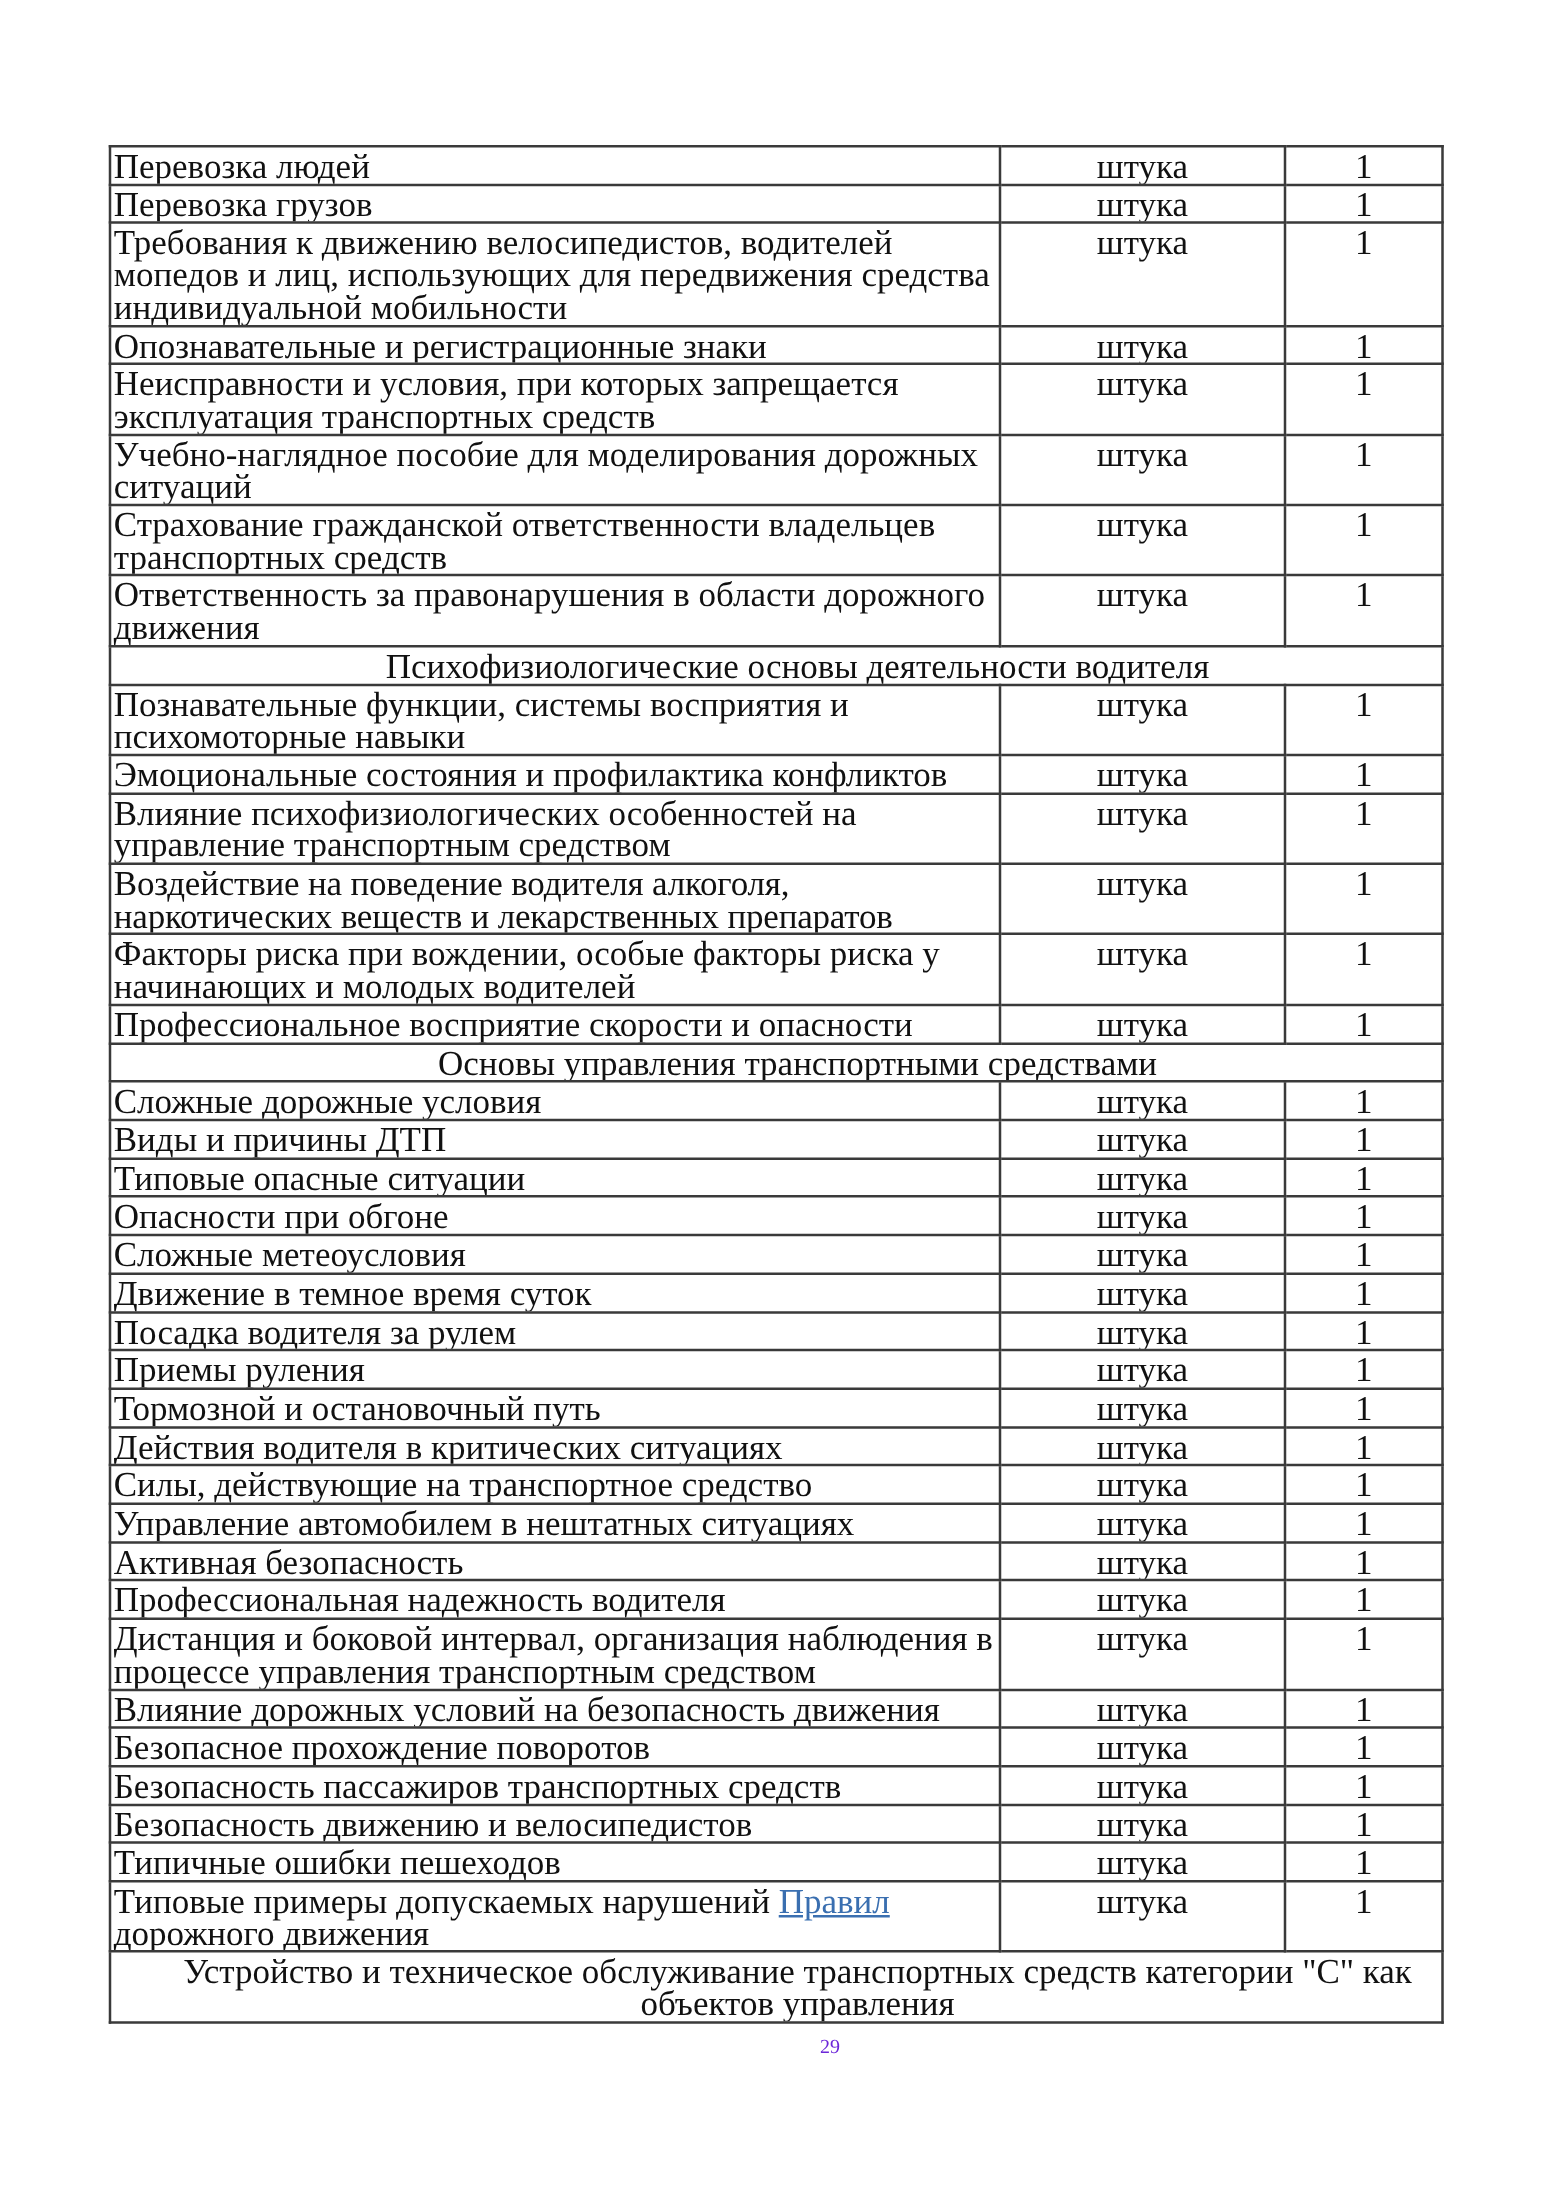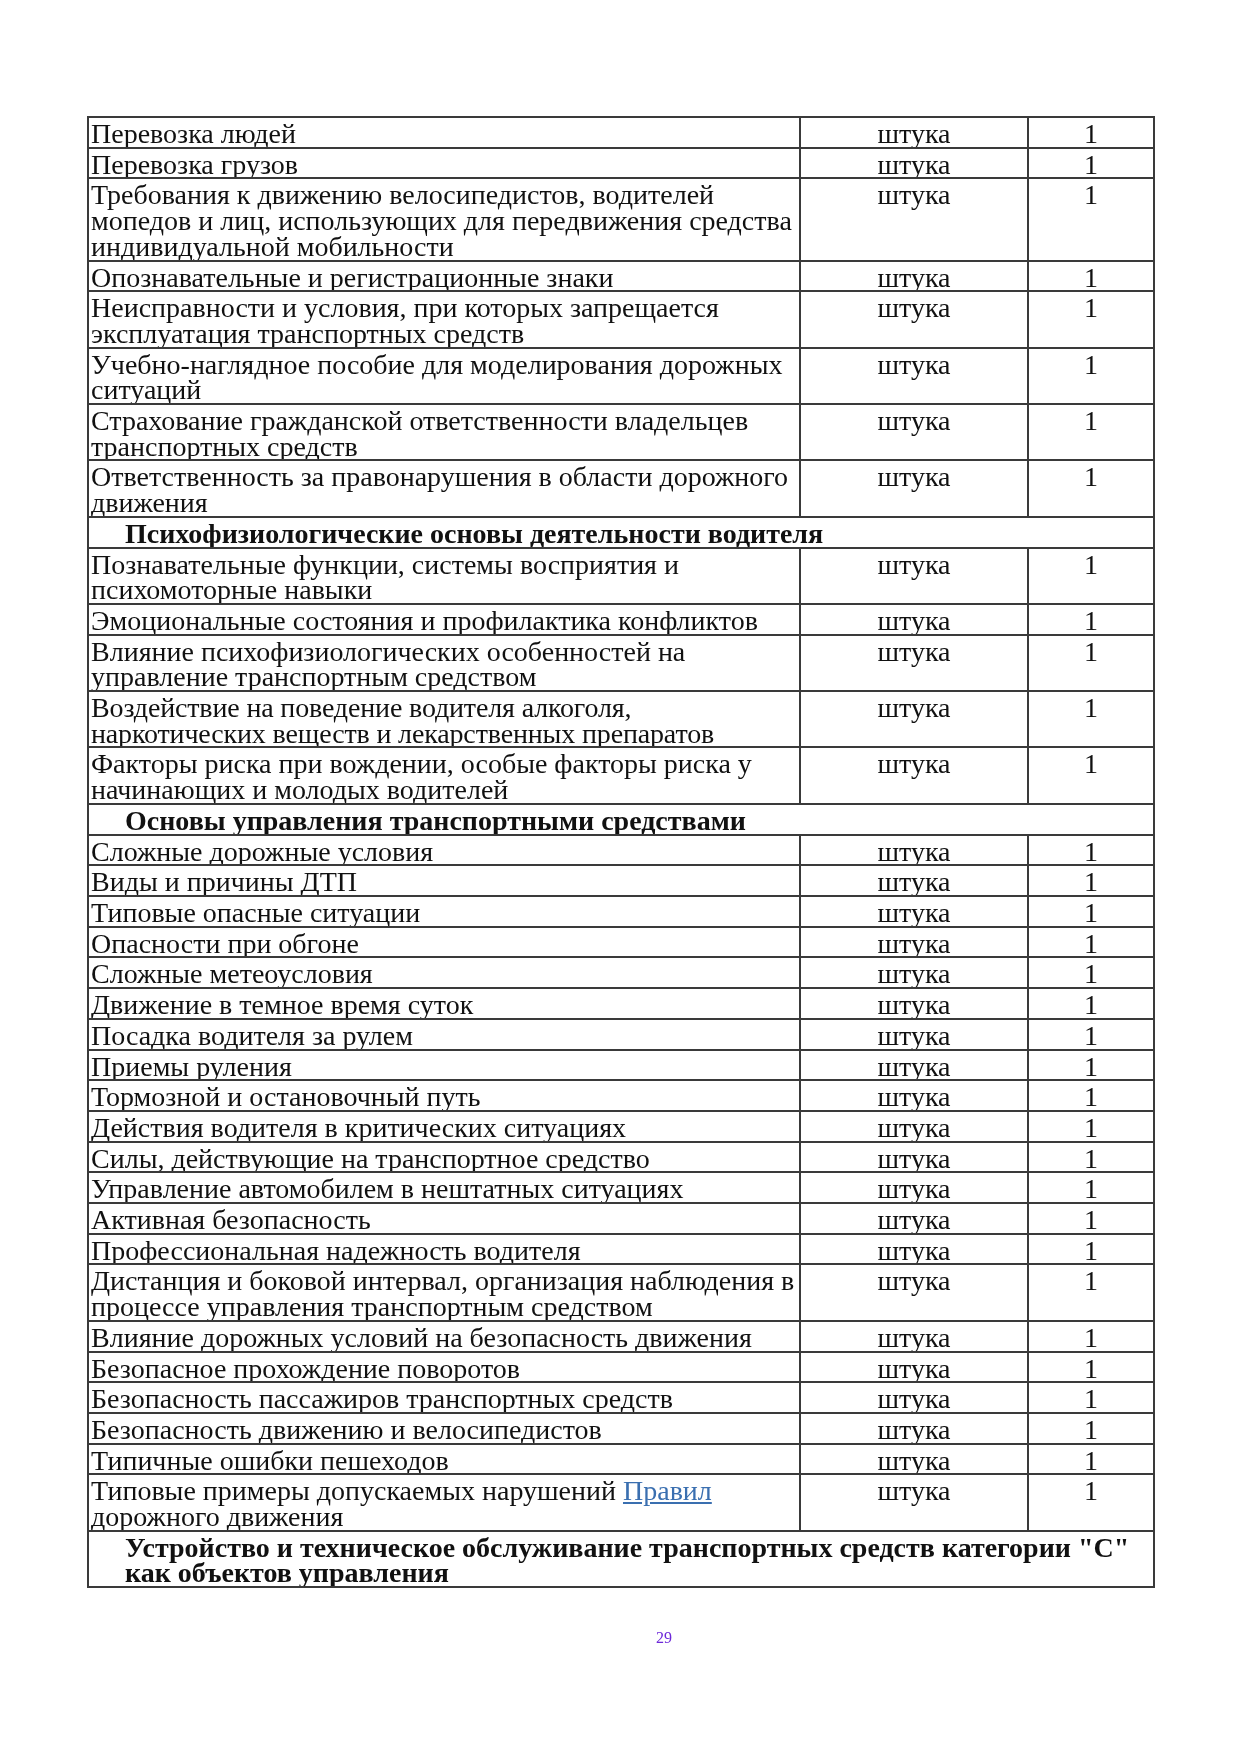--- a/index.html
+++ b/index.html
@@ -29,21 +29,22 @@
       border: 2px solid #3a3a3a;
       padding: 3px 2px 0 2px;
       vertical-align: top;
       overflow: hidden;
     }
     .doc-table td.unit,
     .doc-table td.qty {
       text-align: center;
     }
     .doc-table td.section {
-      font-weight: bold;
+      text-align: center;
+      font-weight: normal;
       padding-left: 36px;
     }
     .doc-table a.link {
       color: #3a6fb0;
       text-decoration: underline;
       text-align: right;
     }
     .page-number {
       position: absolute;
       left: 656px;
@@ -125,20 +126,25 @@
       <td class="name" style="letter-spacing:-0.15px">Воздействие на поведение водителя алкоголя, наркотических веществ и лекарственных препаратов</td>
       <td class="unit">штука</td>
       <td class="qty">1</td>
     </tr>
     <tr>
       <td class="name">Факторы риска при вождении, особые факторы риска у начинающих и молодых водителей</td>
       <td class="unit">штука</td>
       <td class="qty">1</td>
     </tr>
     <tr>
+      <td class="name">Профессиональное восприятие скорости и опасности</td>
+      <td class="unit">штука</td>
+      <td class="qty">1</td>
+    </tr>
+    <tr>
       <td colspan="3" class="section">Основы управления транспортными средствами</td>
     </tr>
     <tr>
       <td class="name">Сложные дорожные условия</td>
       <td class="unit">штука</td>
       <td class="qty">1</td>
     </tr>
     <tr>
       <td class="name">Виды и причины ДТП</td>
       <td class="unit">штука</td>

